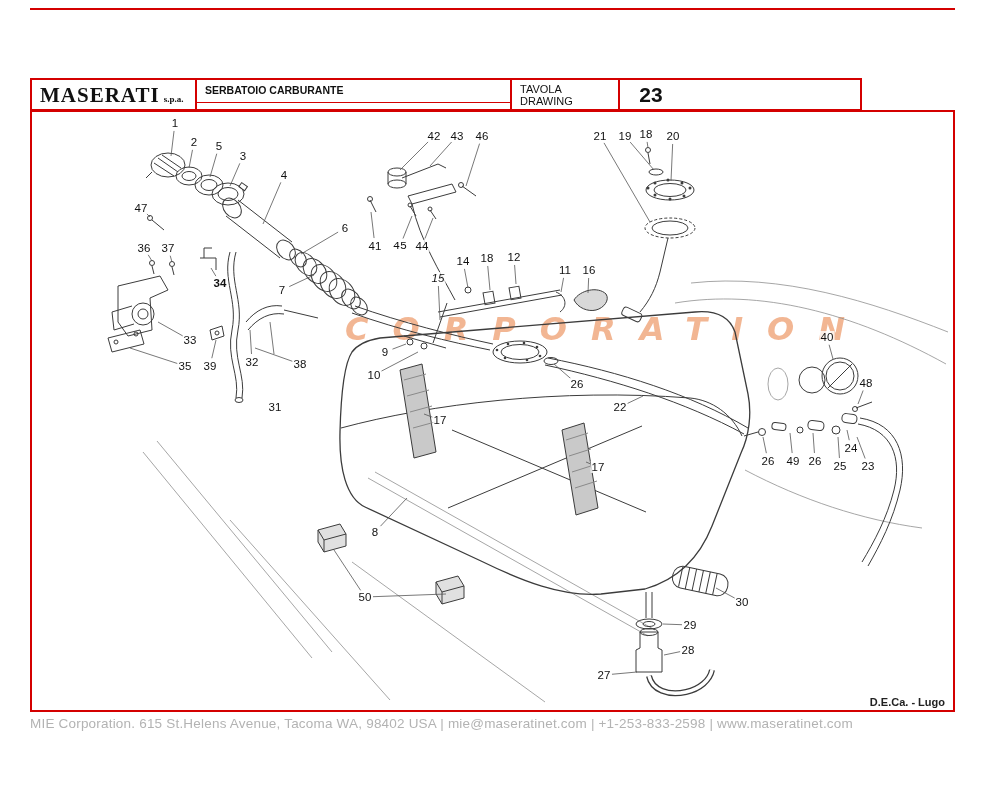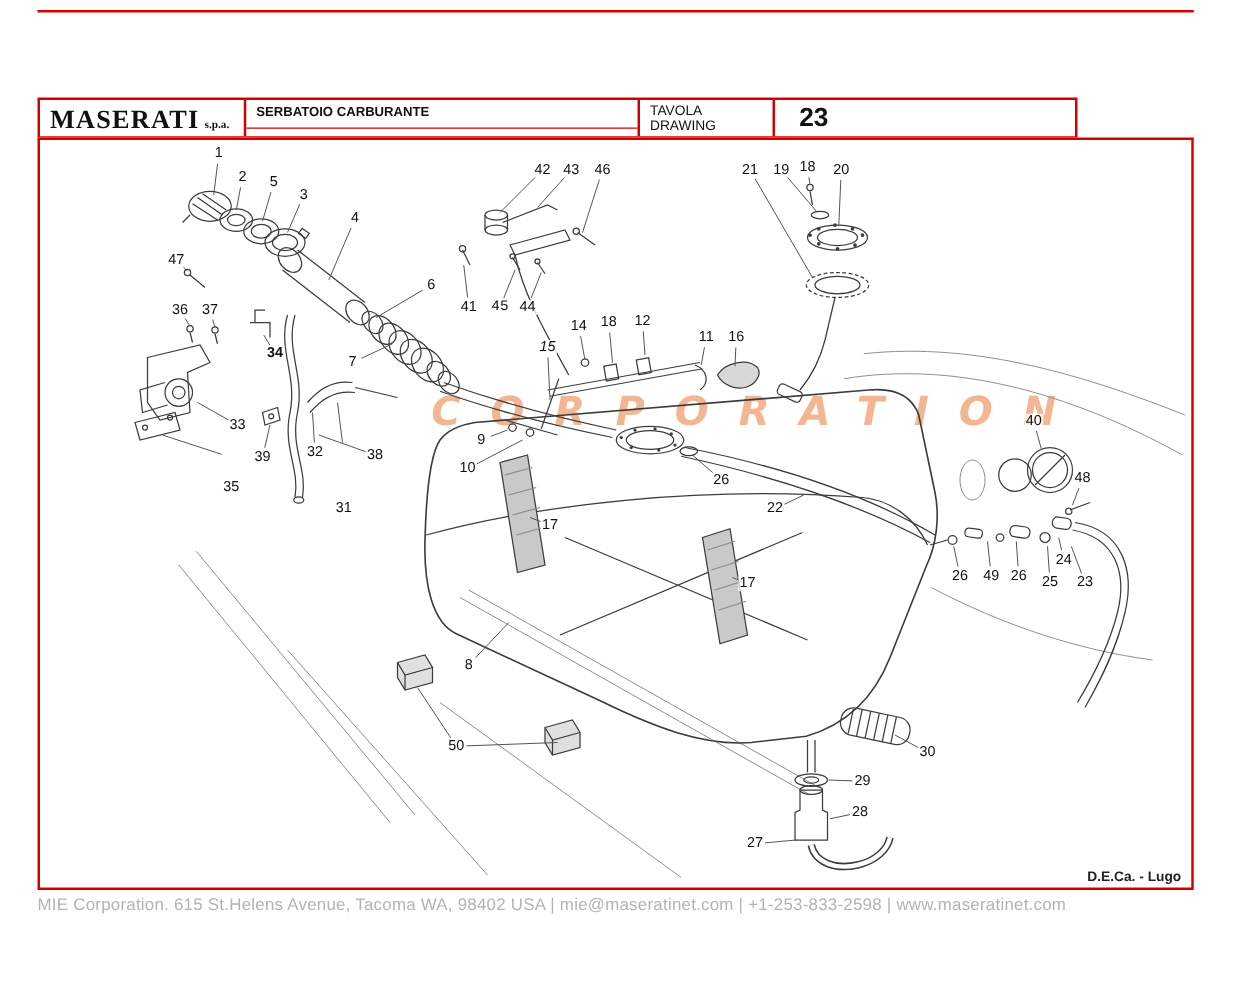--- a/index.html
+++ b/index.html
@@ -364,21 +364,21 @@
       <span class="callout" style="left: 625px; top: 136px;">19</span>
       <span class="callout" style="left: 646px; top: 134px;">18</span>
       <span class="callout" style="left: 673px; top: 136px;">20</span>
       <span class="callout" style="left: 438px; top: 278px; font-style: italic;">15</span>
       <span class="callout" style="left: 463px; top: 261px;">14</span>
       <span class="callout" style="left: 487px; top: 258px;">18</span>
       <span class="callout" style="left: 514px; top: 257px;">12</span>
       <span class="callout" style="left: 565px; top: 270px;">11</span>
       <span class="callout" style="left: 589px; top: 270px;">16</span>
       <span class="callout" style="left: 190px; top: 340px;">33</span>
-      <span class="callout" style="left: 185px; top: 366px; margin-top: 24px;">35</span>
+      <span class="callout" style="left: 185px; top: 366px;">35</span>
       <span class="callout" style="left: 210px; top: 366px;">39</span>
       <span class="callout" style="left: 252px; top: 362px;">32</span>
       <span class="callout" style="left: 275px; top: 362px; margin-top: 45px;">31</span>
       <span class="callout" style="left: 300px; top: 364px;">38</span>
       <span class="callout" style="left: 385px; top: 352px;">9</span>
       <span class="callout" style="left: 374px; top: 375px;">10</span>
       <span class="callout" style="left: 440px; top: 420px;">17</span>
       <span class="callout" style="left: 598px; top: 467px;">17</span>
       <span class="callout" style="left: 375px; top: 532px;">8</span>
       <span class="callout" style="left: 577px; top: 384px;">26</span>

